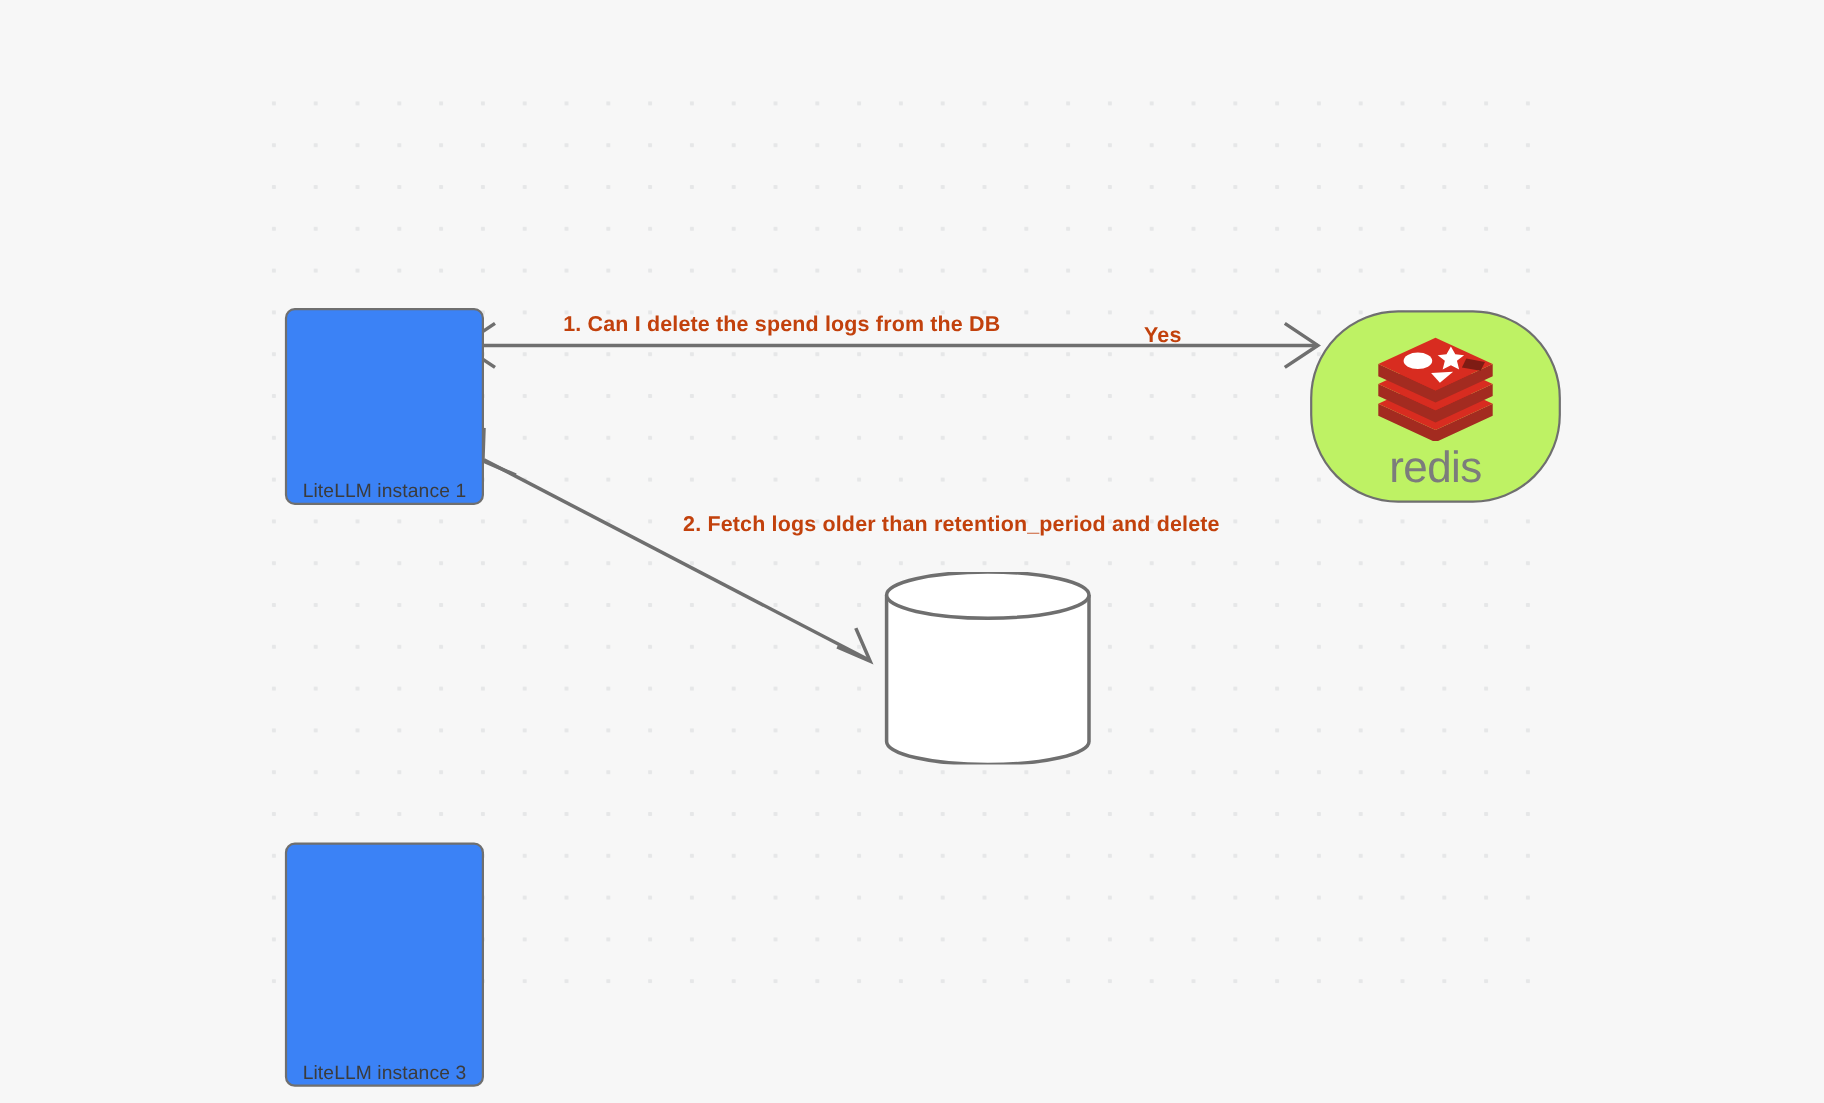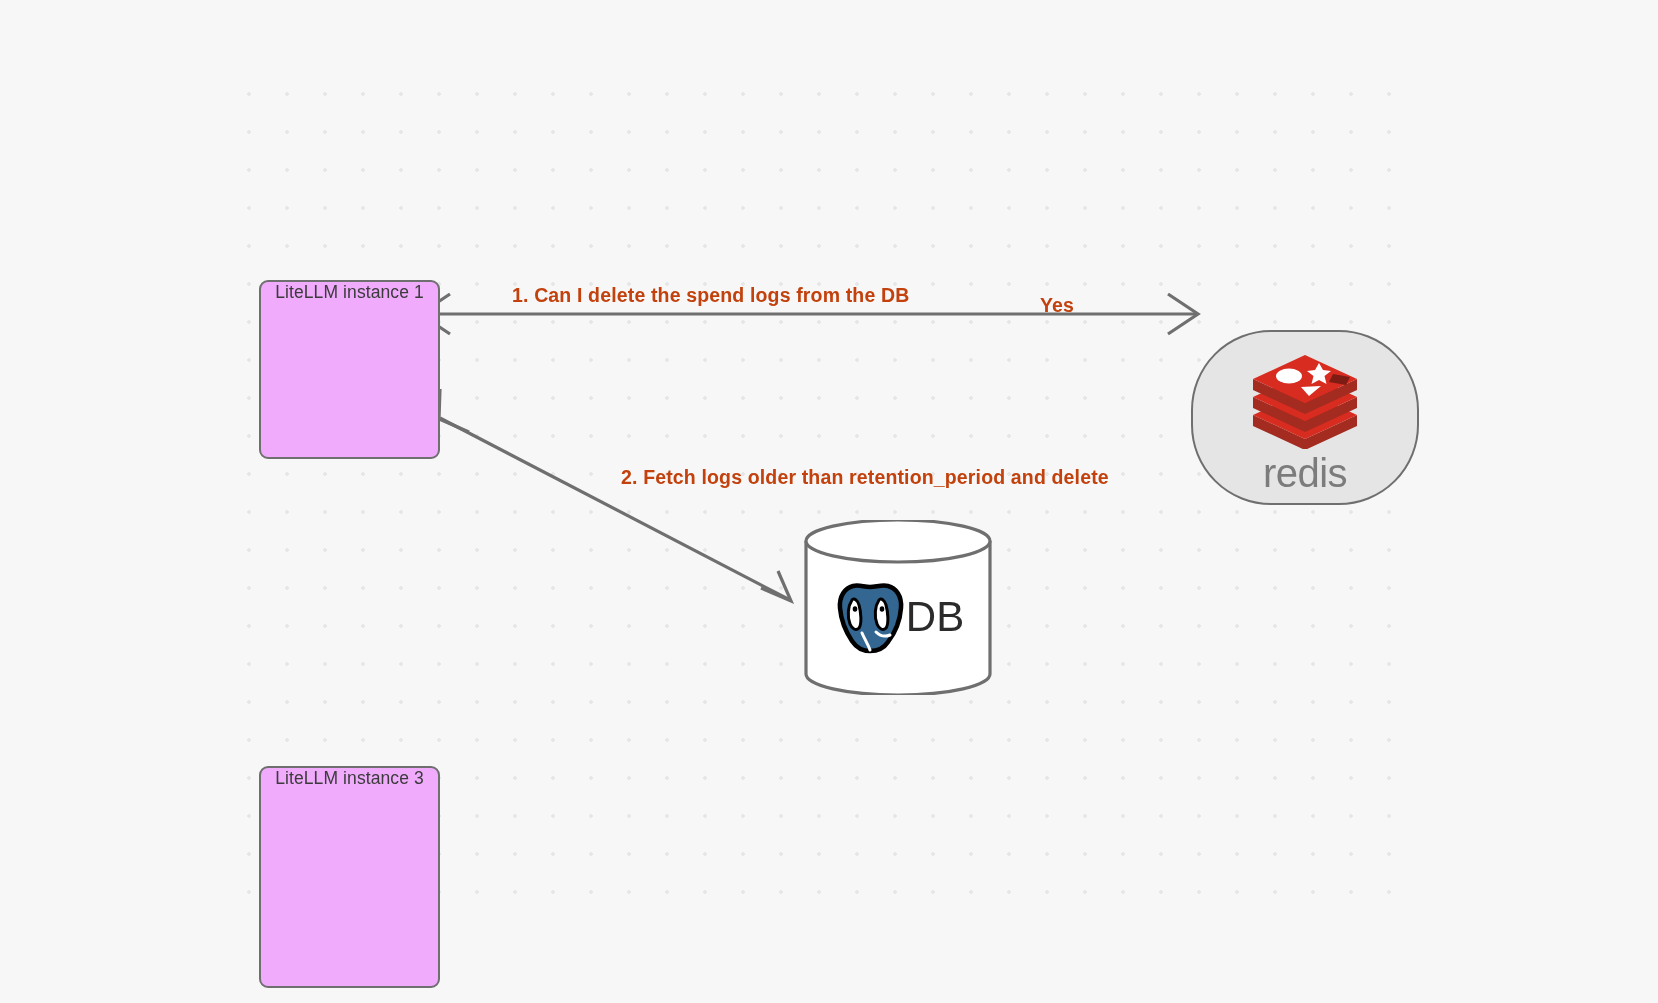--- a/index.html
+++ b/index.html
@@ -21,42 +21,41 @@
     top: 66px;
     width: 1200px;
     height: 828px;
     background-image: radial-gradient(#e6e7e8 1.9px, transparent 2.0px);
     background-size: 38px 38px;
     background-position: 8px 9px;
     pointer-events: none;
   }
   .node-box {
     position: absolute;
-    background: #f0abfc;
+    background: #3b82f6;
     border: 2.5px solid #6f6f6f;
     border-radius: 9px;
     box-sizing: border-box;
     display: flex;
-    align-items: flex-start;
+    align-items: flex-end;
     justify-content: center;
   }
   .node-label {
     font-size: 17.5px;
     color: #3b3b3b;
     font-family: "Liberation Sans", sans-serif;
     letter-spacing: 0.1px;
     white-space: nowrap;
   }
   .redis-box {
     position: absolute;
-    background: #e5e5e5;
+    background: #bef264;
     border: 2.5px solid #6f6f6f;
     border-radius: 80px;
     box-sizing: border-box;
-    margin-top: 48px;
   }
   .redis-logo {
     position: absolute;
     left: 0; top: 0;
     width: 100%; height: 100%;
     display: flex;
     flex-direction: column;
     align-items: center;
     justify-content: center;
   }
@@ -142,38 +141,15 @@
       </svg>
       <div style="font-size:40px; font-weight:normal; color:#7c7c7c; line-height:1; margin-top:4px; letter-spacing:-0.5px; font-family:'Liberation Sans', sans-serif;">redis</div>
     </div>
   </div>
 
   <div class="db-cyl" style="left:803px; top:520px; width:190px; height:175px;">
     <svg width="190" height="175" viewBox="0 0 190 175">
       <path d="M3 21 L3 154 A92 21 0 0 0 187 154 L187 21" fill="#ffffff" stroke="#6f6f6f" stroke-width="3.2"></path>
       <ellipse cx="95" cy="21" rx="92" ry="21" fill="#ffffff" stroke="#6f6f6f" stroke-width="3.2"></ellipse>
     </svg>
-    <div style="position:absolute; left:0; top:52px; width:190px; height:90px; display:flex; align-items:center; justify-content:center;">
-      <svg width="76" height="78" viewBox="0 0 76 78">
-        <g stroke="#000000" stroke-width="4.5" fill="#336791" stroke-linejoin="round">
-          <path d="M56 8 C64 10 70 18 69 30 C68 44 62 56 56 64 C52 70 45 73 38 73
-                   C30 73 24 69 20 63 C14 54 9 42 8 30 C7 18 13 10 21 8
-                   C27 6.5 32 9 38 9 C44 9 50 6.5 56 8 Z"></path>
-        </g>
-        <g fill="#ffffff" stroke="#000000" stroke-width="3">
-
-          <path d="M20 22 C16 28 15 38 18 46 C20 51 24 53 27 50 C30 46 29 34 27 27 C26 23 22 19 20 22 Z"></path>
-          <path d="M47 22 C43 28 42 38 45 46 C47 51 51 53 54 50 C57 46 56 34 54 27 C53 23 49 19 47 22 Z"></path>
-        </g>
-        <g fill="#000000">
-          <ellipse cx="23" cy="31" rx="2.3" ry="2.8"></ellipse>
-          <ellipse cx="50" cy="31" rx="2.3" ry="2.8"></ellipse>
-        </g>
-        <g fill="none" stroke="#ffffff" stroke-width="3" stroke-linecap="round">
-          <path d="M30 55 C33 62 36 66 38 72"></path>
-          <path d="M44 54 C48 58 53 59 58 57"></path>
-        </g>
-      </svg>
-      <span style="font-size:42px; color:#2b2b2b; font-family:'Liberation Sans', sans-serif; margin-left:-2px;">DB</span>
-    </div>
   </div>
 
 </div>
 
 </body></html>

